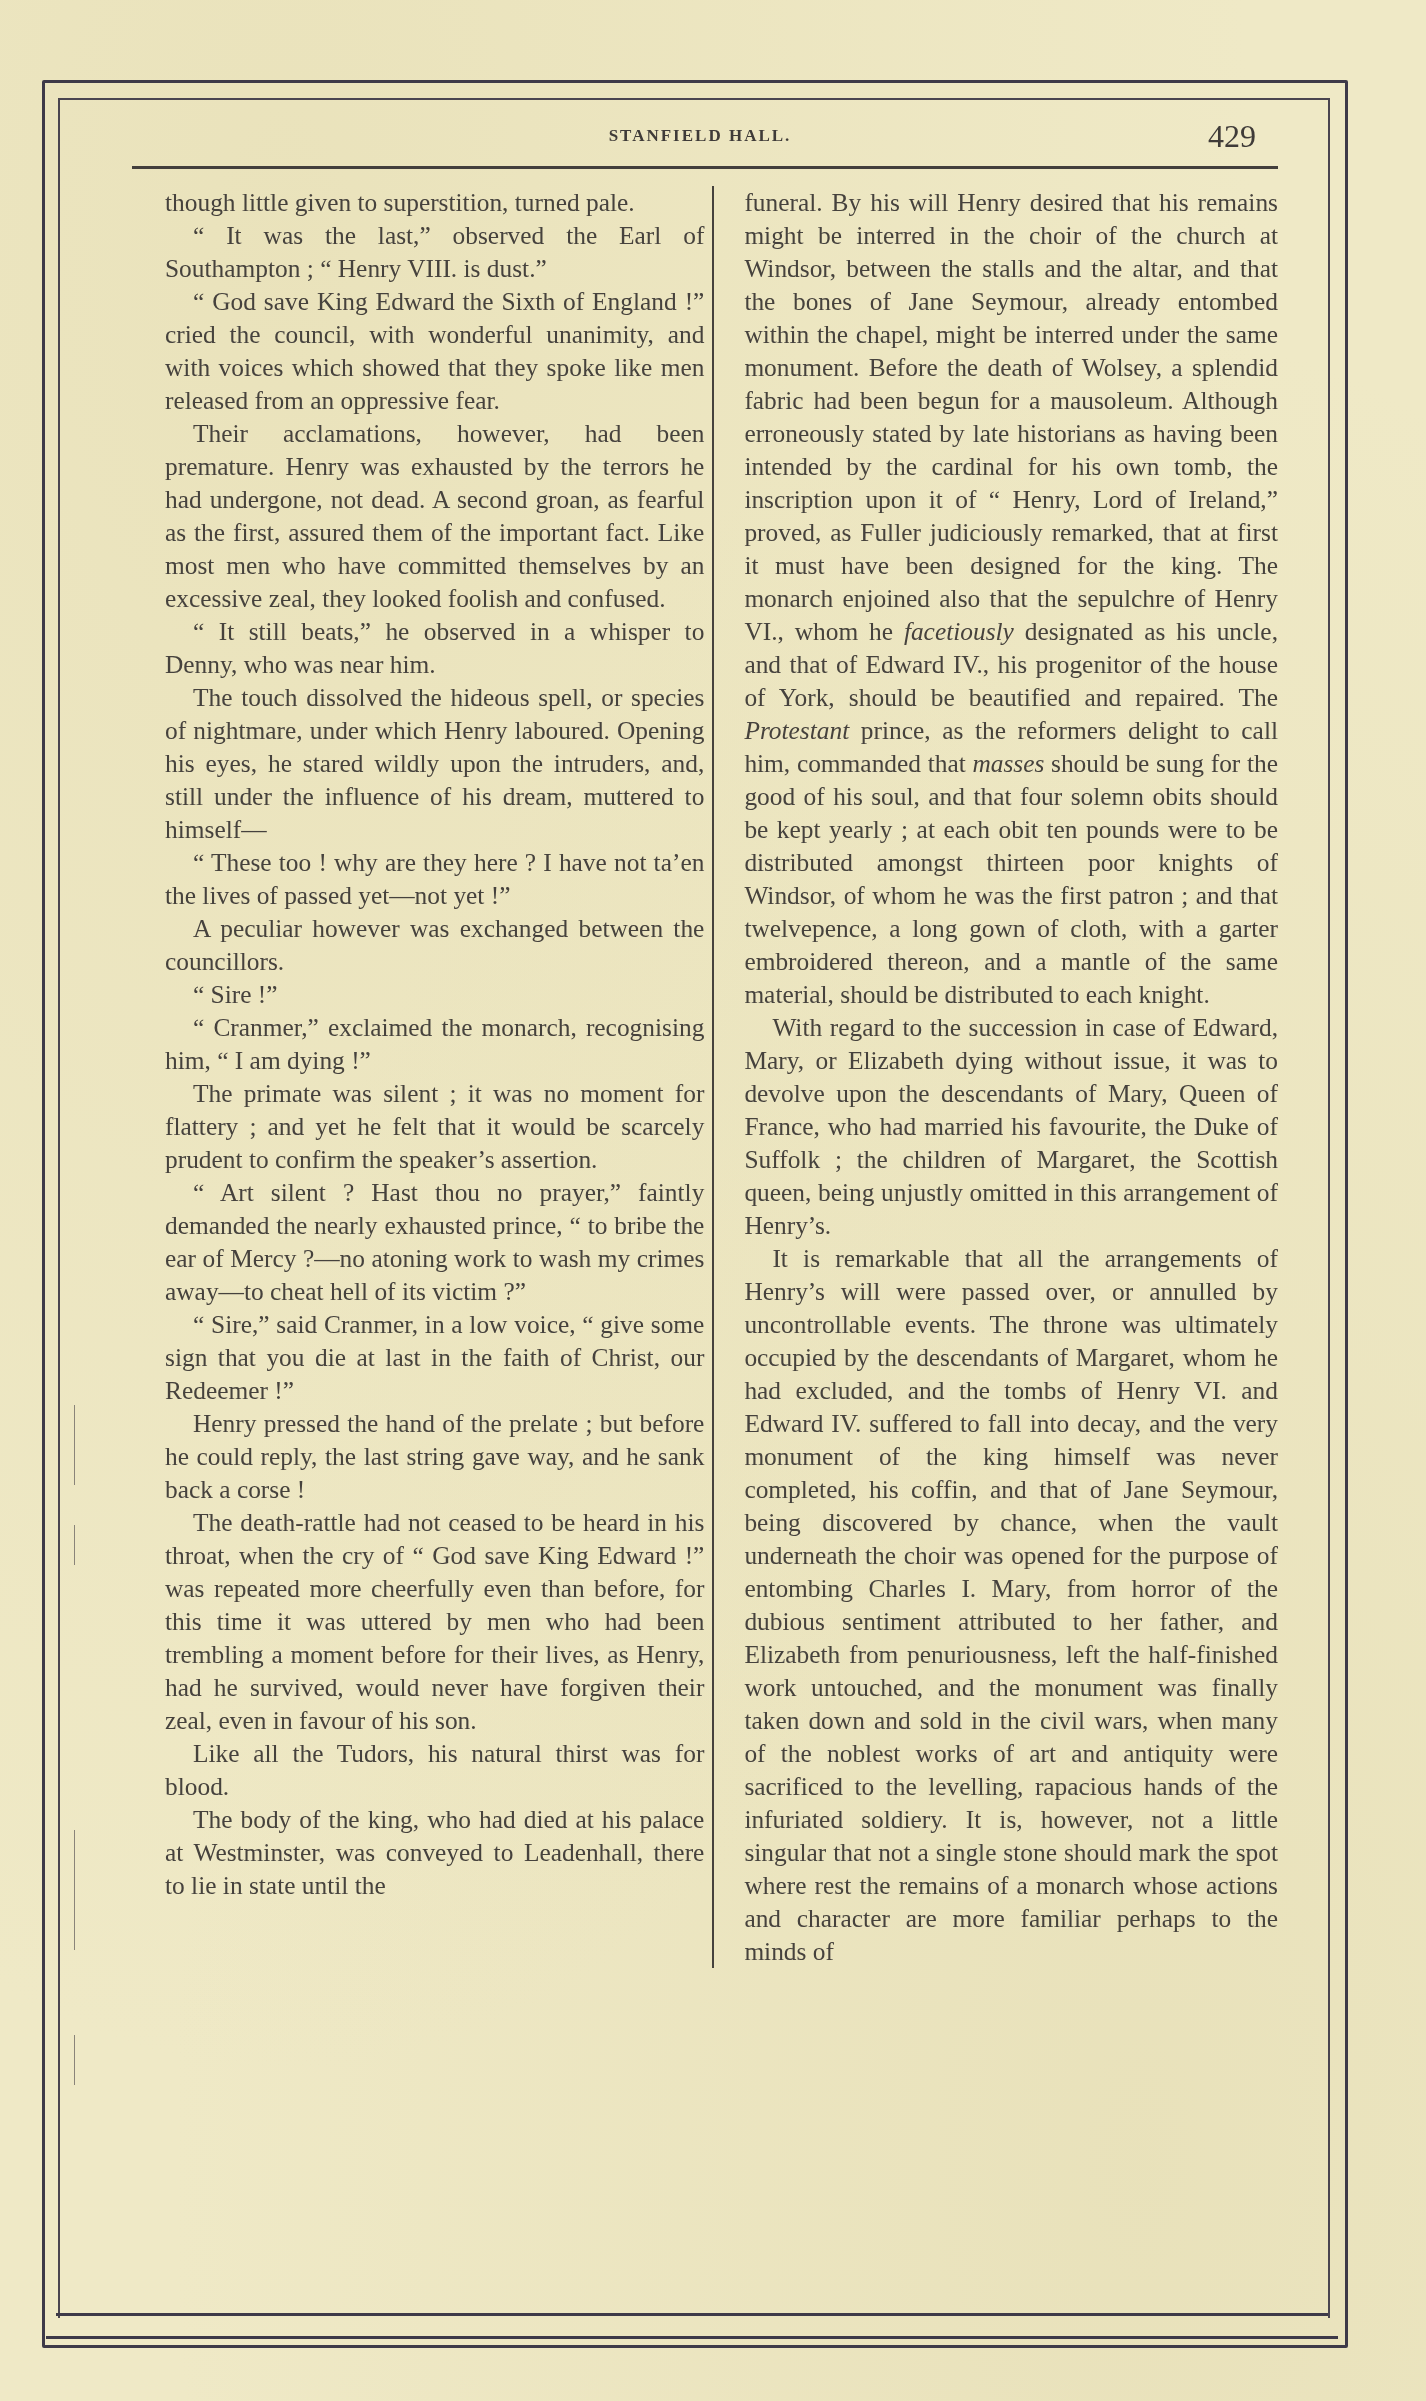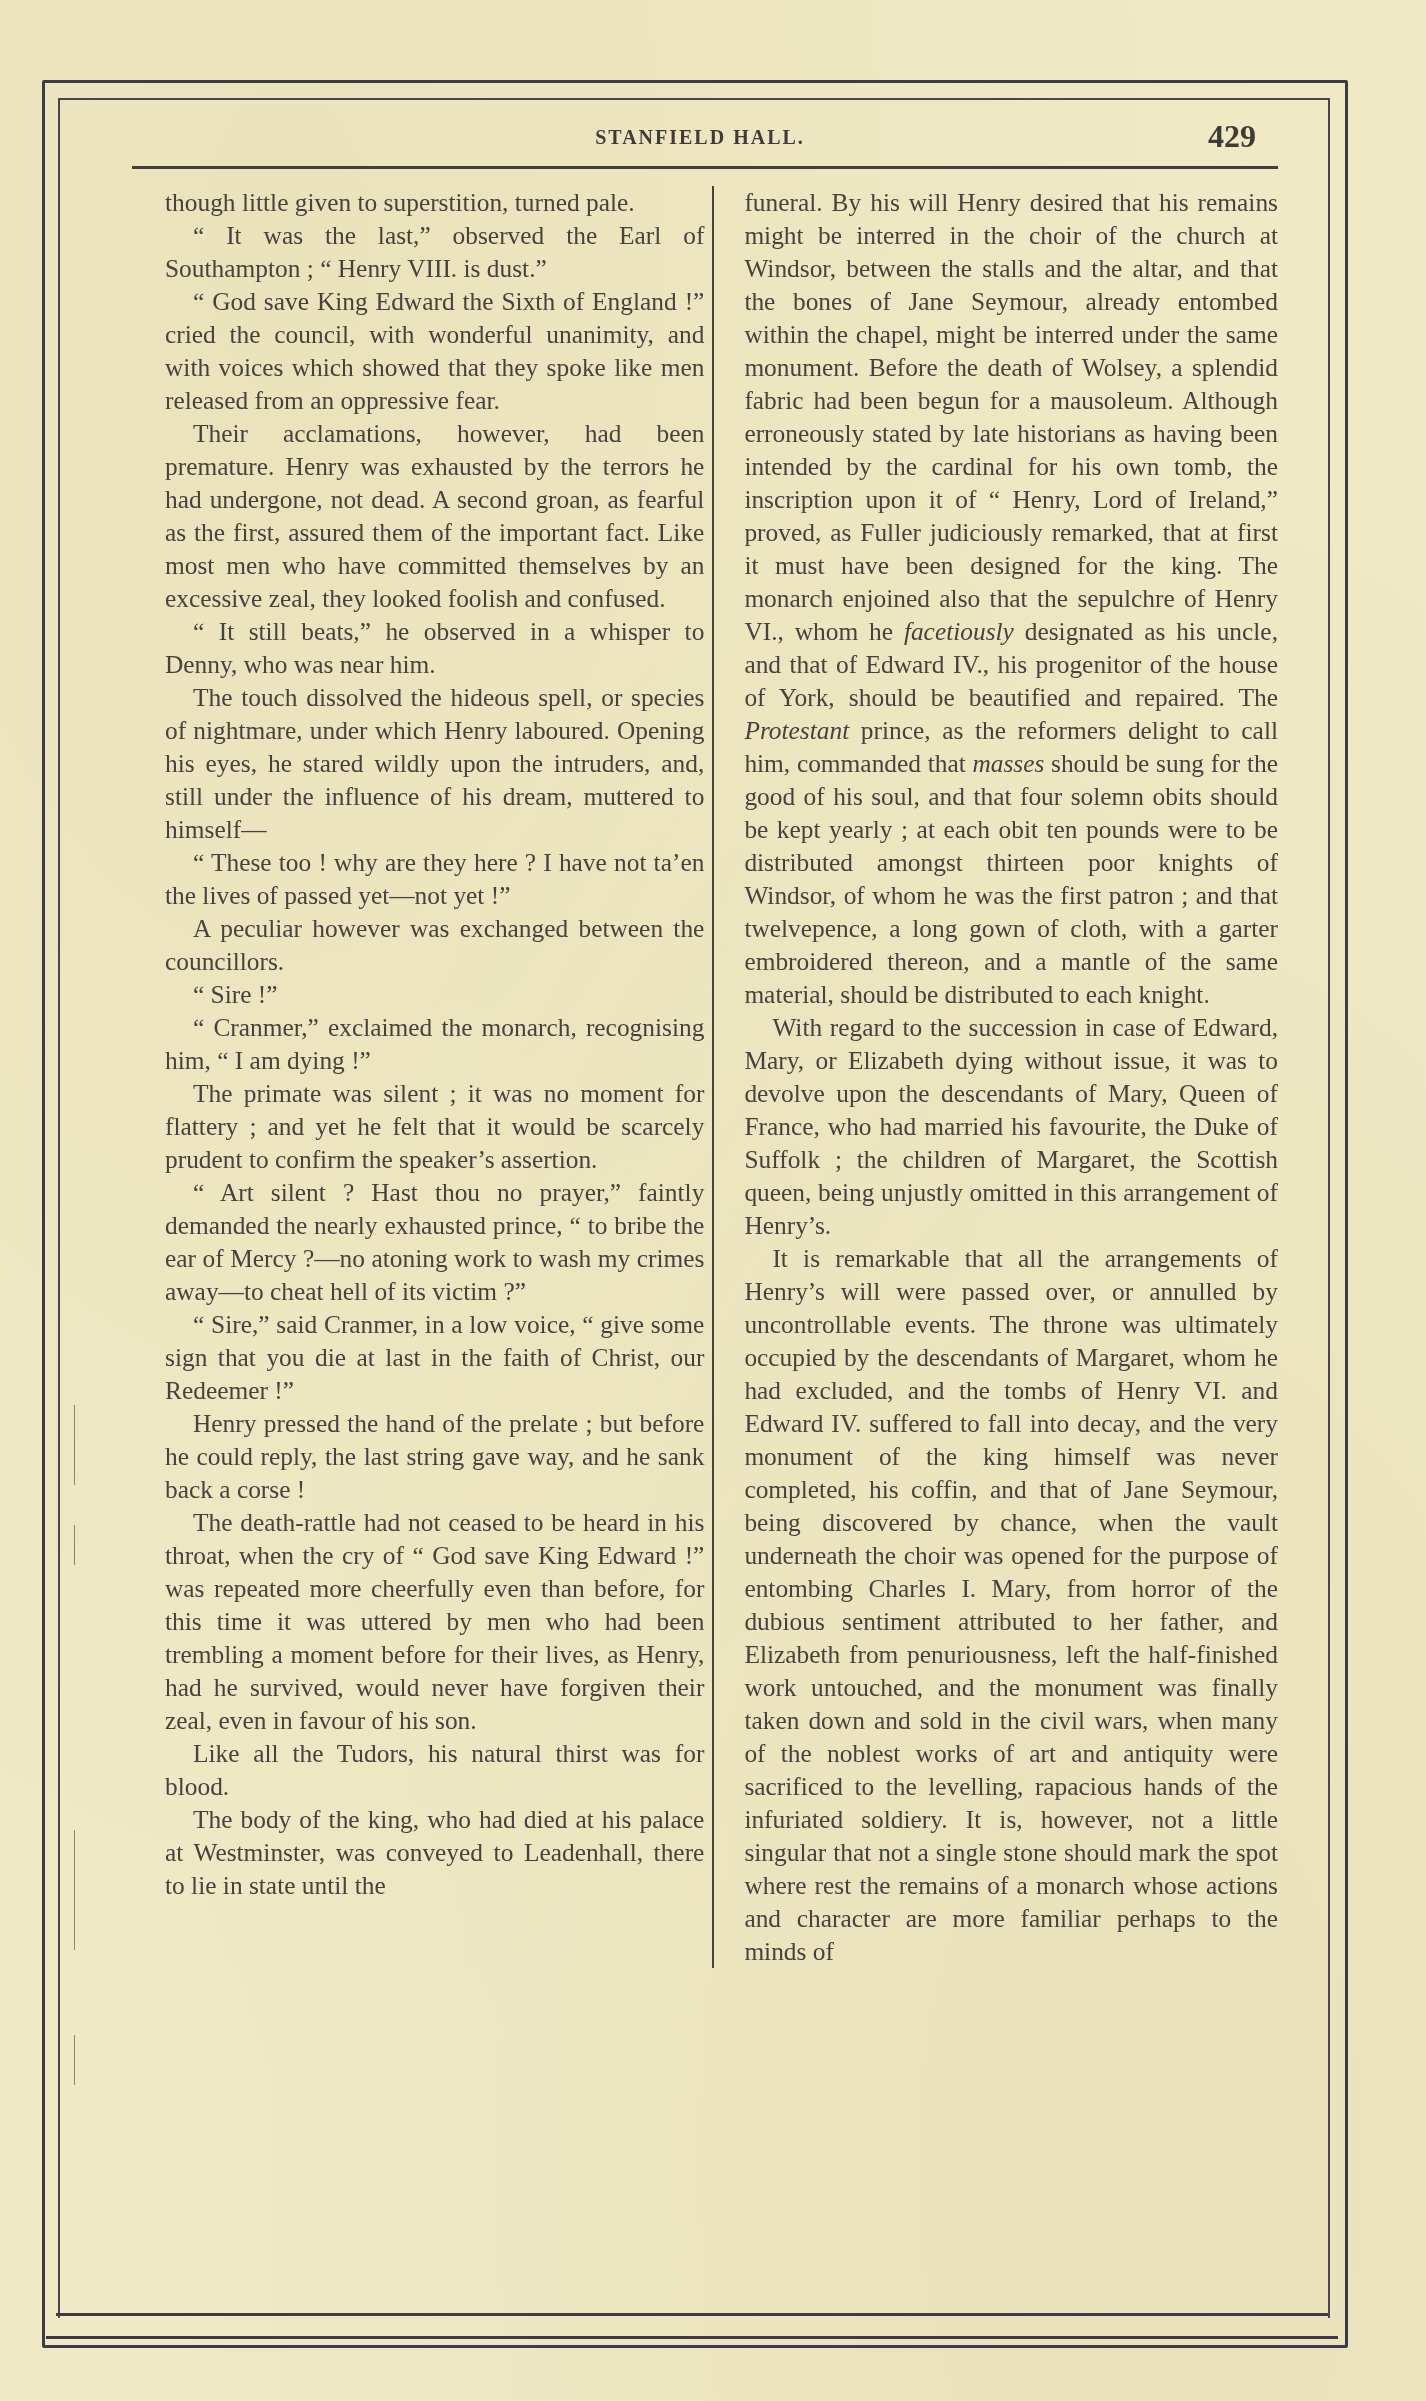--- a/index.html
+++ b/index.html
@@ -50,29 +50,29 @@
   .running-head {
     position: relative;
     height: 60px;
   }
   .running-title {
     position: absolute;
     left: 0; right: 0; top: 16px;
     text-align: center;
     font-family: "Liberation Serif", serif;
     font-weight: bold;
-    font-size: 20px;
+    font-size: 17px;
     letter-spacing: 2px;
     color: #3f3b38;
   }
   .page-number {
     position: absolute;
     right: 22px; top: 8px;
     font-family: "Liberation Serif", serif;
-    font-weight: bold;
+    font-weight: normal;
     font-size: 32px;
     color: #3f3b38;
   }
   .head-rule {
     position: absolute; left: 10px; right: 0; top: 56px;
     border-top: 3px solid #433f3c;
   }
   .columns {
     position: absolute;
     top: 76px; left: 0;

